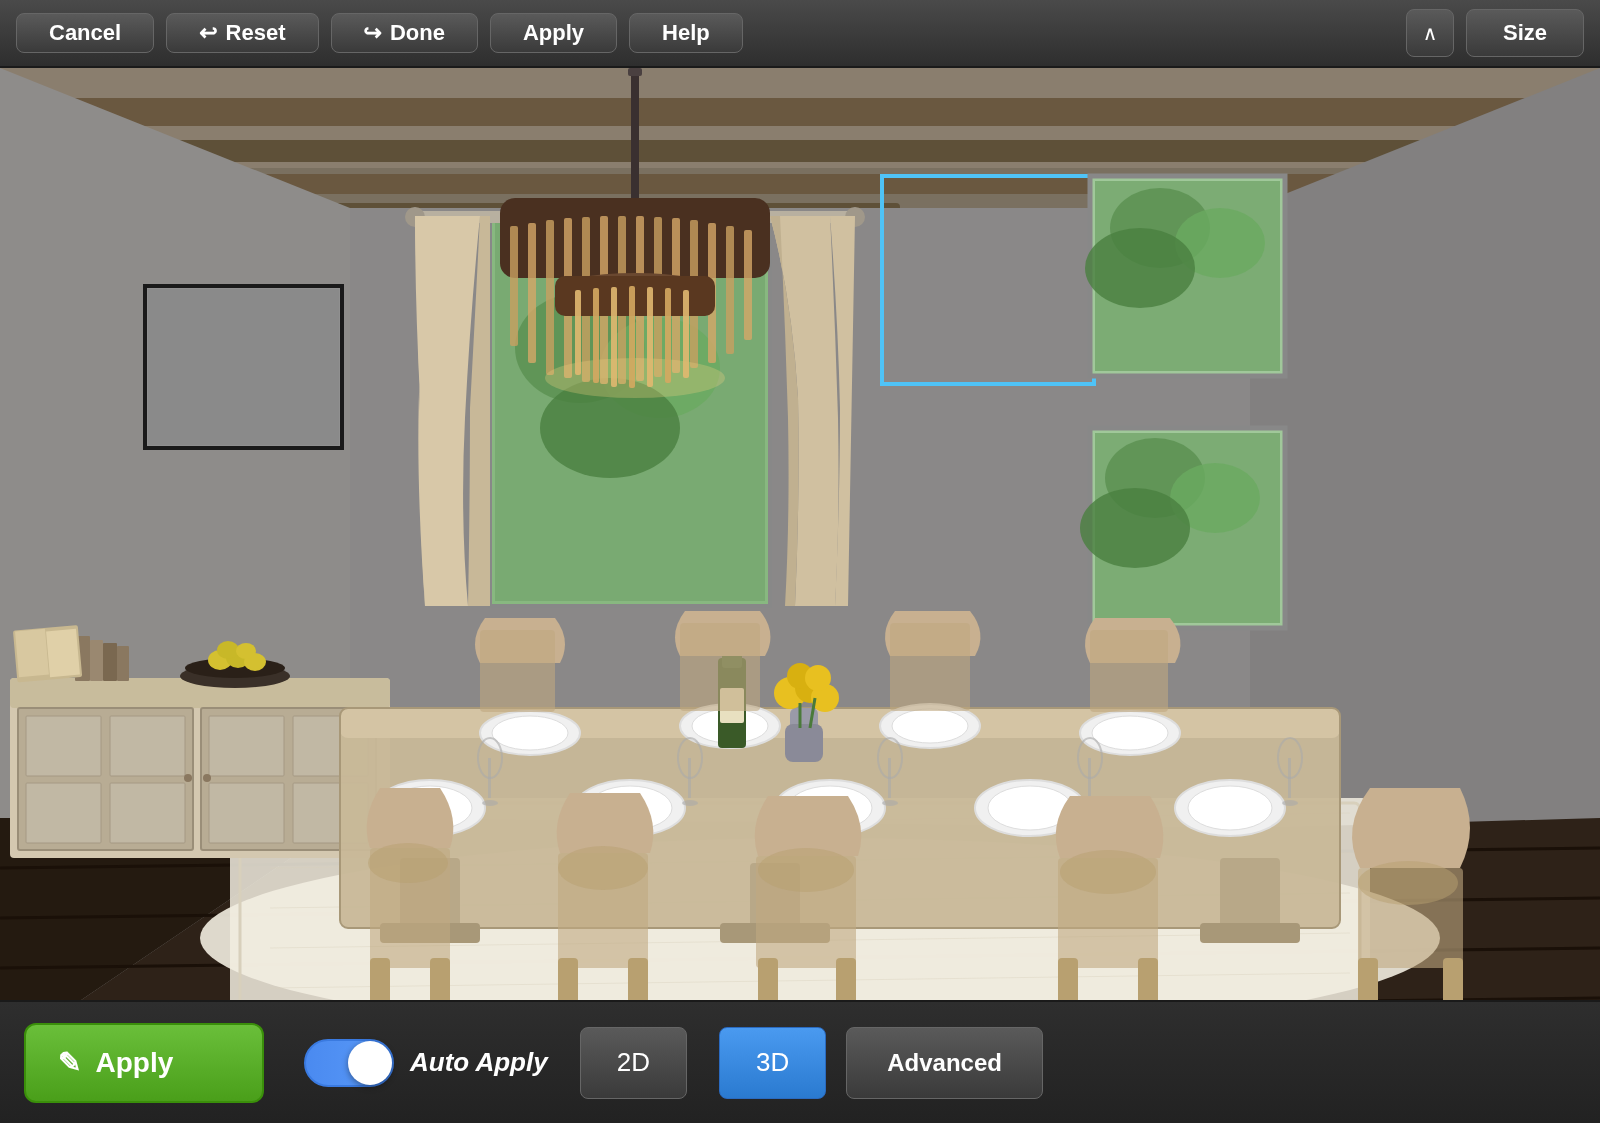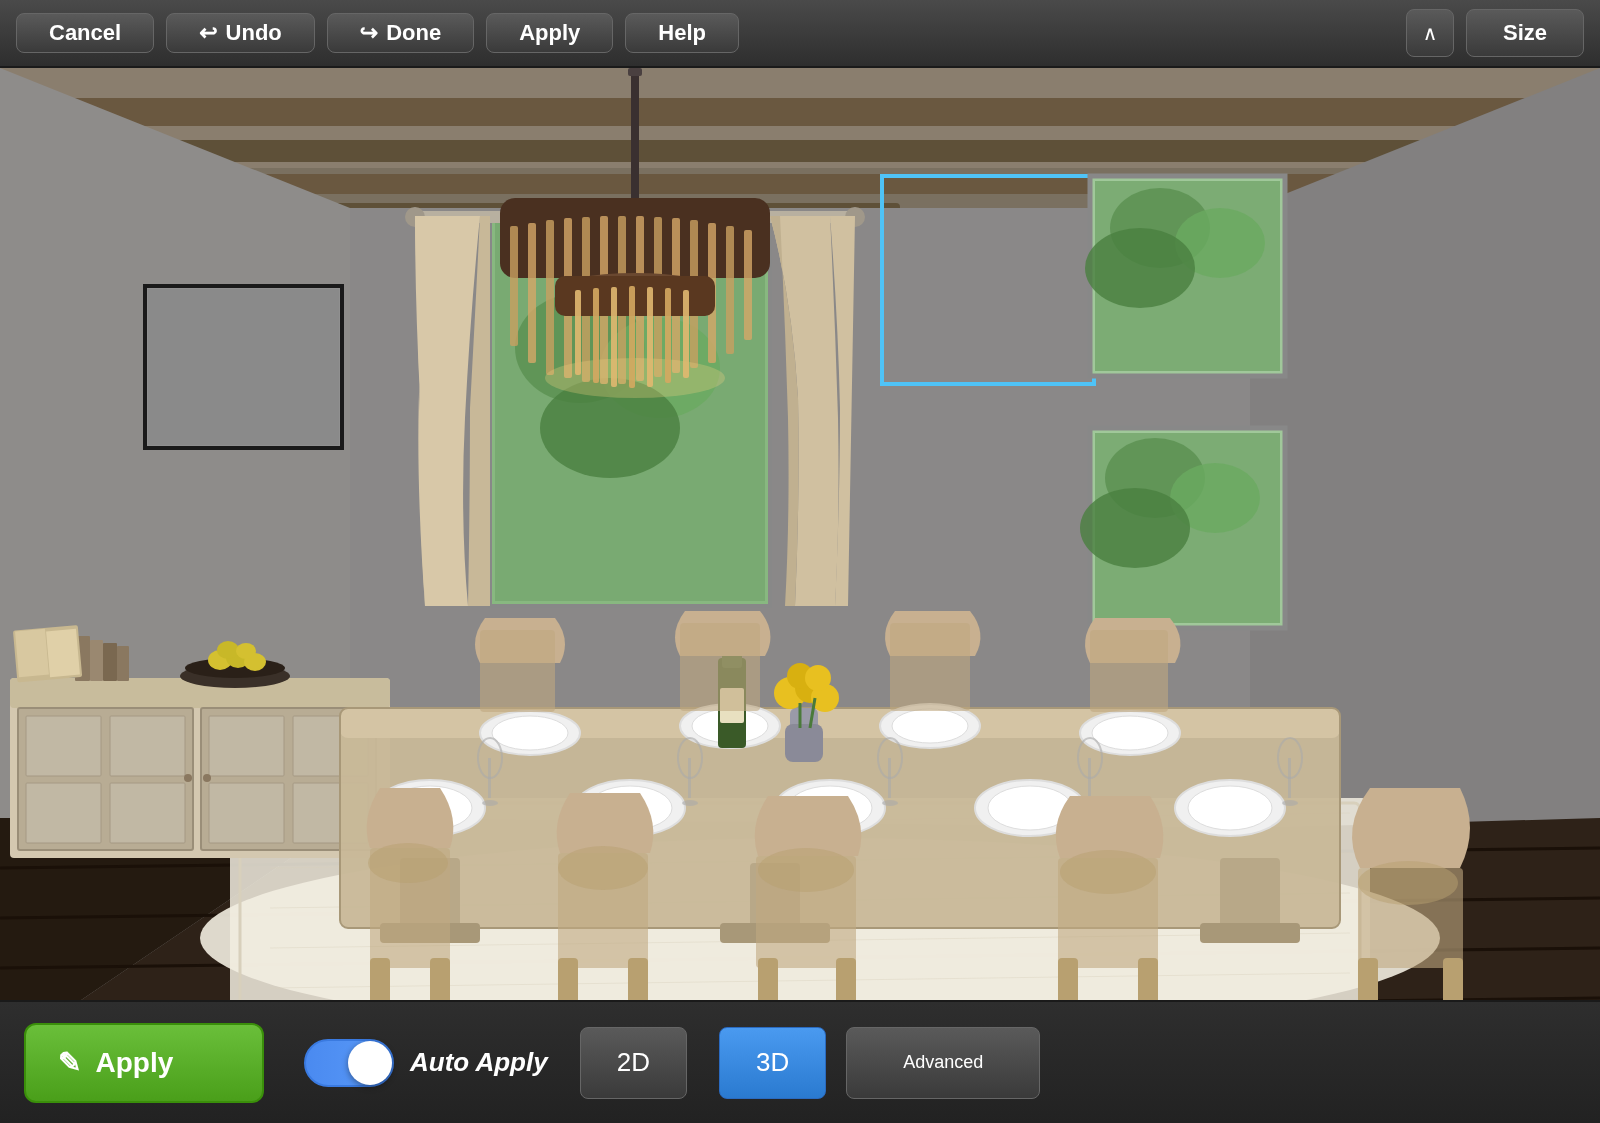--- a/index.html
+++ b/index.html
@@ -182,44 +182,44 @@
       padding: 0 36px;
       height: 72px;
       cursor: pointer;
     }
 
     .advanced-btn {
       background: linear-gradient(180deg, #5a5a5a 0%, #3a3a3a 100%);
       border: 1px solid #666;
       border-radius: 8px;
       color: #fff;
-      font-size: 18px;
-      font-weight: 400;
-      padding: 0 56px;
+      font-size: 24px;
+      font-weight: 700;
+      padding: 0 40px;
       height: 72px;
       cursor: pointer;
     }
 
     
     #room-svg {
       position: absolute;
       top: 0;
       left: 0;
       width: 100%;
       height: 100%;
     }
   </style>
 </head>
 <body>
 
 <div id="toolbar">
   <button class="toolbar-btn">Cancel</button>
   <button class="toolbar-btn">
     <span>↩</span>
-    <span>Undo</span>
+    <span>Reset</span>
   </button>
   <button class="toolbar-btn">
     <span>↪</span>
     <span>Done</span>
   </button>
   <button class="toolbar-btn">Apply</button>
   <button class="toolbar-btn">Help</button>
   <div class="toolbar-spacer"></div>
   <div class="toolbar-chevron">
     <span>∧</span>

